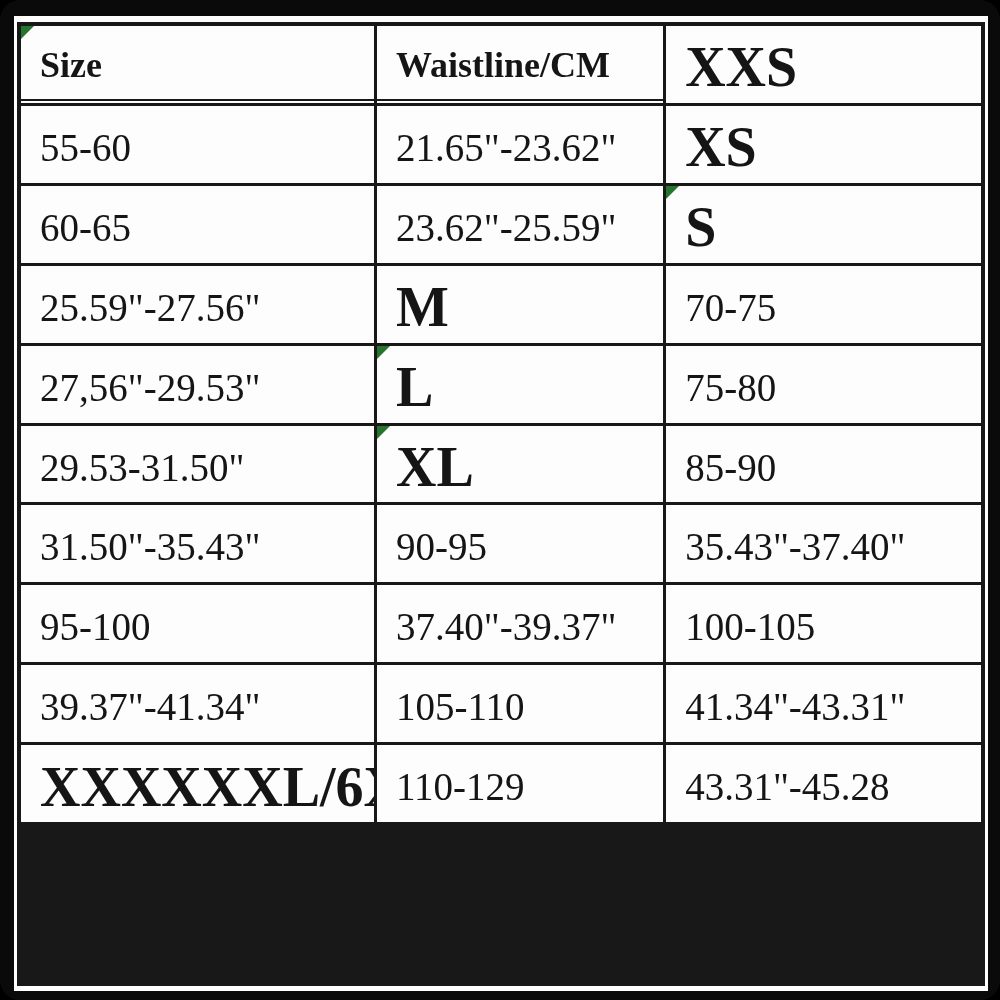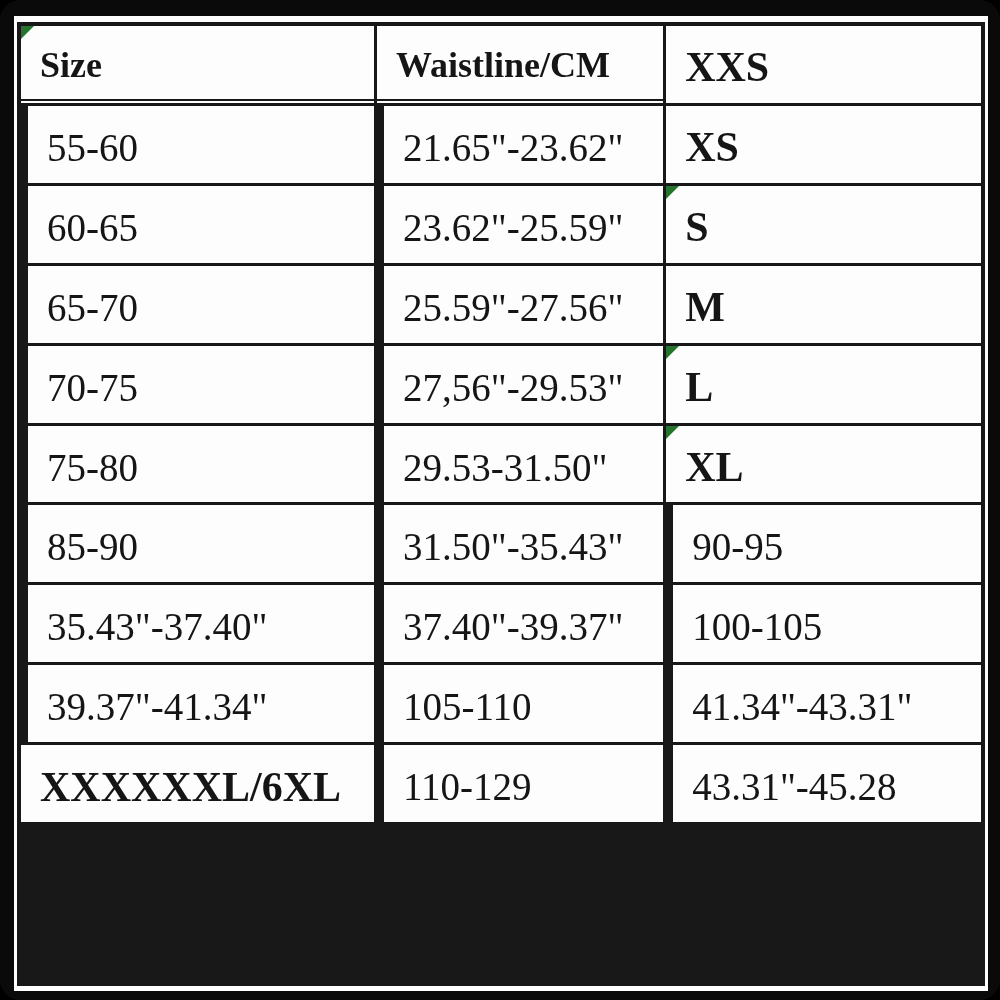--- a/index.html
+++ b/index.html
@@ -61,25 +61,24 @@
     content: "";
     position: absolute;
     left: 0;
     right: 0;
     bottom: 2px;
     height: 2px;
     background: var(--line, #181818);
   }
   .cell.size {
     font-weight: bold;
-    font-size: 42px;
+    font-size: 56px;
   }
   .cell.num {
     font-size: 39px;
-    margin-left: 7px;
   }
   .corner-marker {
     position: absolute;
     top: 0;
     left: 0;
     width: 0;
     height: 0;
     border-top: 13px solid var(--marker, #26752f);
     border-right: 13px solid transparent;
   }
@@ -113,23 +112,20 @@
           <span>60-65</span>
         </div>
         <div class="cell num">
           <span>23.62"-25.59"</span>
         </div>
         <div class="cell size">
           <span class="corner-marker"></span>
           <span>S</span>
         </div>
         <div class="cell num">
-          <span>65-70</span>
-        </div>
-        <div class="cell num">
           <span>25.59"-27.56"</span>
         </div>
         <div class="cell size">
           <span>M</span>
         </div>
         <div class="cell num">
           <span>70-75</span>
         </div>
         <div class="cell num">
           <span>27,56"-29.53"</span>
@@ -154,20 +150,23 @@
         <div class="cell num">
           <span>31.50"-35.43"</span>
         </div>
         <div class="cell num">
           <span>90-95</span>
         </div>
         <div class="cell num">
           <span>35.43"-37.40"</span>
         </div>
         <div class="cell num">
+          <span>95-100</span>
+        </div>
+        <div class="cell num">
           <span>37.40"-39.37"</span>
         </div>
         <div class="cell num">
           <span>100-105</span>
         </div>
         <div class="cell num">
           <span>39.37"-41.34"</span>
         </div>
         <div class="cell num">
           <span>105-110</span>

